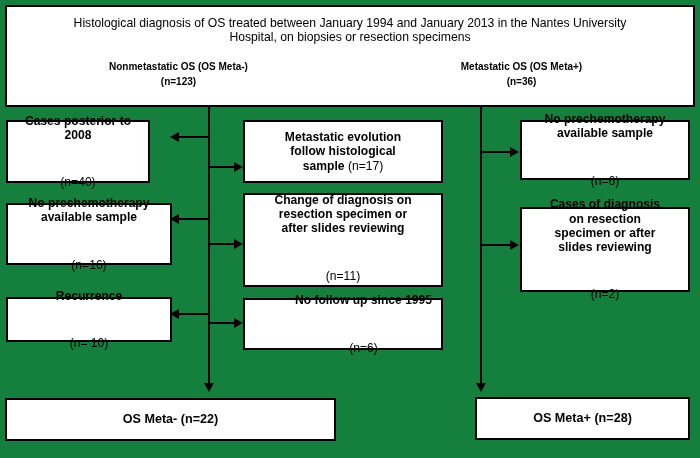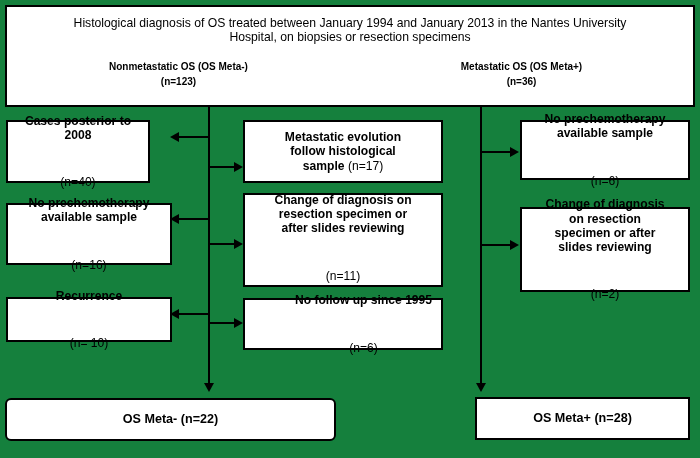--- a/index.html
+++ b/index.html
@@ -81,21 +81,21 @@
   
   #mid-box-1 { left: 243px; top: 120px; width: 200px; height: 63px; }
   #mid-box-2 { left: 243px; top: 193px; width: 200px; height: 94px; justify-content: flex-end; }
   #mid-box-3 { left: 243px; top: 298px; width: 200px; height: 52px; padding-left: 47px; }
 
   
   #right-box-1 { left: 520px; top: 120px; width: 170px; height: 60px; }
   #right-box-2 { left: 520px; top: 207px; width: 170px; height: 85px; }
 
   
-  #result-left  { left: 5px;   top: 398px; width: 331px; height: 43px; font-size: 12.6px; font-weight: bold; border-radius: 6px; }
+  #result-left  { left: 5px;   top: 398px; width: 331px; height: 43px; font-size: 12.6px; font-weight: bold; }
   #result-right { left: 475px; top: 397px; width: 215px; height: 43px; font-size: 12.6px; font-weight: bold; }
 
   
   .vline {
     position: absolute;
     background: #000000;
     width: 2px;
   }
   .hline {
     position: absolute;
@@ -207,21 +207,21 @@
     <span class="line plain">(n=6)</span>
   </div>
 
   <div class="box node" id="right-box-1">
     <span class="line">No prechemotherapy</span>
     <span class="line">available sample</span>
     <span class="line plain">(n=6)</span>
   </div>
 
   <div class="box node" id="right-box-2">
-    <span class="line">Change of diagnosis</span>
+    <span class="line">Cases of diagnosis</span>
     <span class="line">on resection</span>
     <span class="line">specimen or after</span>
     <span class="line">slides reviewing</span>
     <span class="line plain">(n=2)</span>
   </div>
 
   <div class="box" id="result-left">
     <span class="line">OS Meta- (n=22)</span>
   </div>
 

